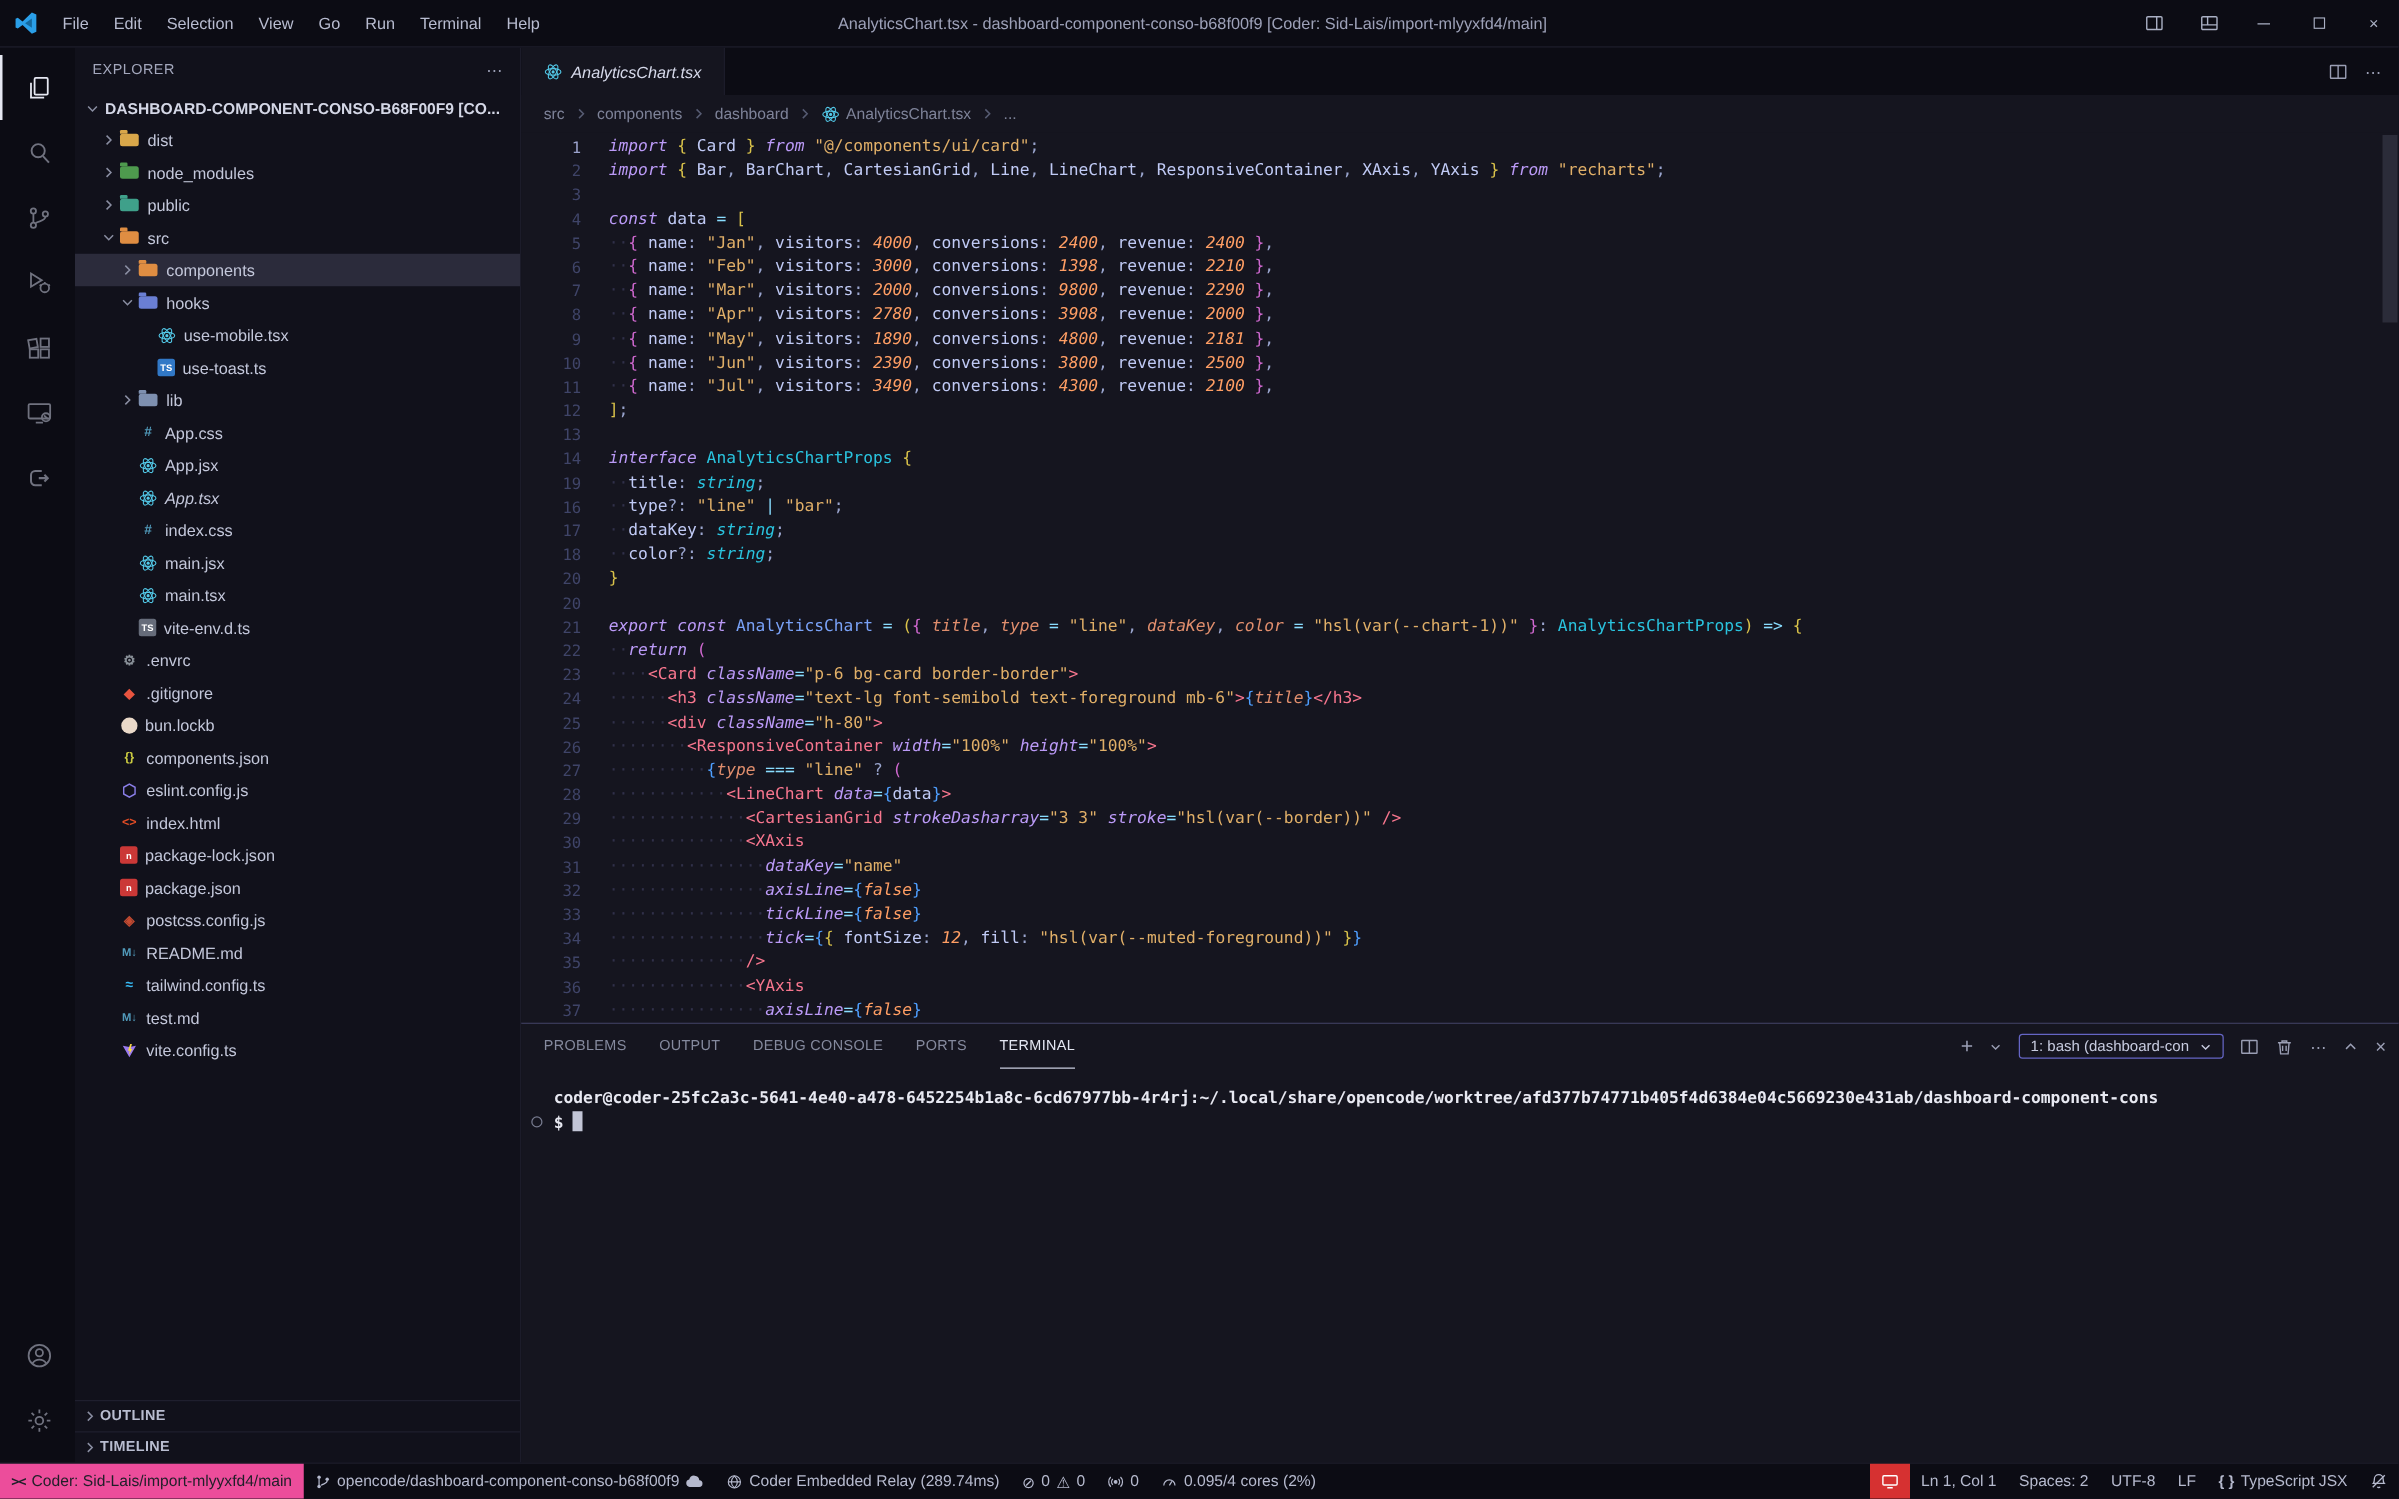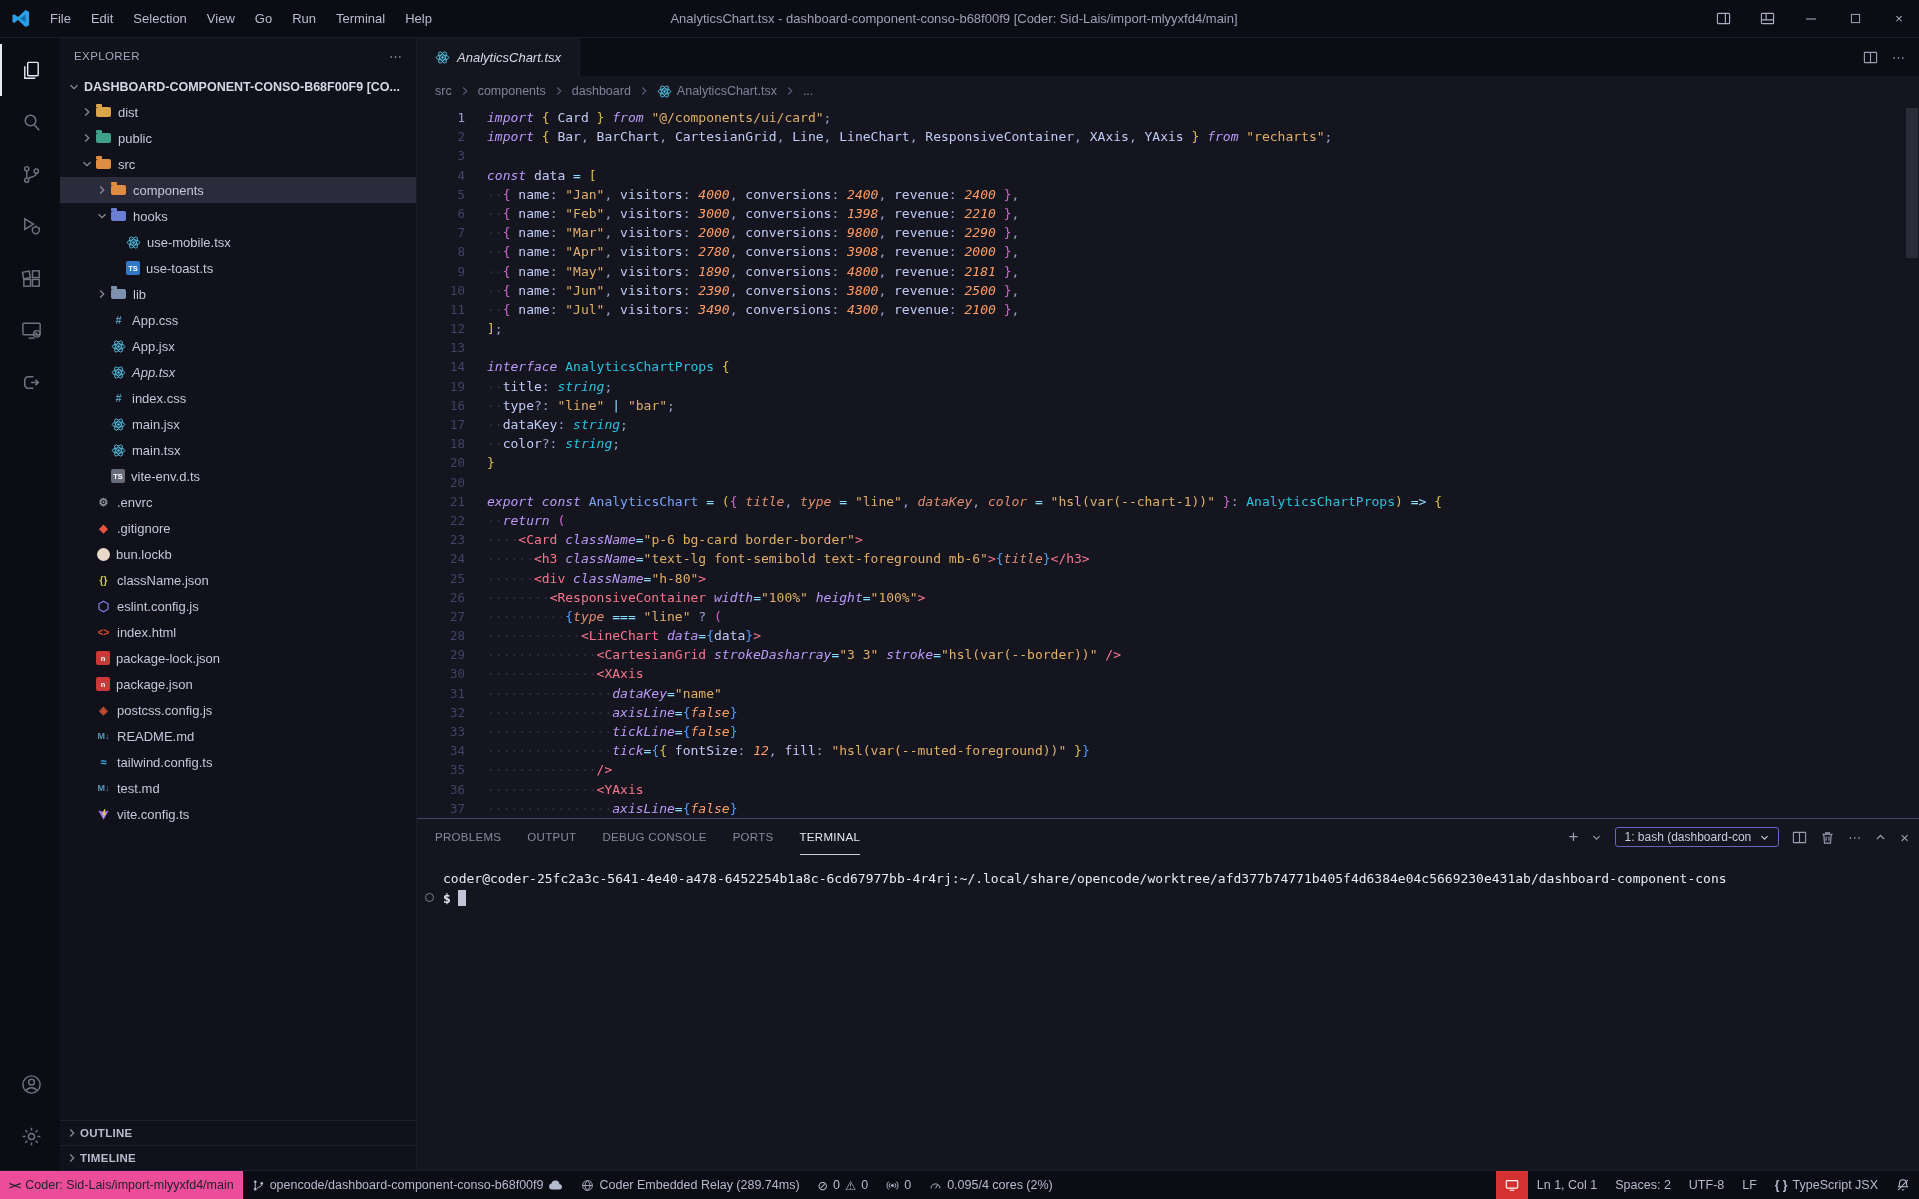--- a/index.html
+++ b/index.html
@@ -83,21 +83,21 @@
   .scroll-thumb{position:absolute;top:2px;right:1px;width:12px;height:150px;background:rgba(160,165,195,.16)}
 
   
   .panel{height:352px;flex:none;border-top:1px solid #44446a;background:#15151f;display:flex;flex-direction:column}
   .panel-head{height:36px;display:flex;align-items:center;padding:0 10px 0 18px;flex:none}
   .panel-tab{font-size:11.5px;letter-spacing:.3px;color:#858a9e;margin-right:26px;height:36px;display:flex;align-items:center;border-bottom:1px solid transparent}
   .panel-tab.active{color:#e4e7f2;border-bottom:1px solid #c9cde0}
   .panel-actions{margin-left:auto;display:flex;align-items:center;gap:13px;color:#9a9eb4}
   .shell-select{display:flex;align-items:center;gap:8px;border:1px solid #6565c4;border-radius:3px;padding:2px 8px;font-size:12px;color:#c8cce0}
   .term{flex:1;position:relative;padding:14px 0 0 26px;font-family:"DejaVu Sans Mono",monospace;font-size:13px;overflow:hidden}
-  .term-line{line-height:20px;white-space:nowrap;color:#e8e9f2;font-weight:normal}
+  .term-line{line-height:20px;white-space:nowrap;color:#e8e9f2;font-weight:bold}
   .prompt-row{position:relative;line-height:20px;font-weight:bold;color:#e8e9f2}
   .term-deco{position:absolute;left:-18px;top:4px;width:9px;height:9px;border:1.5px solid #787c90;border-radius:50%}
   .cursor{display:inline-block;width:8px;height:16px;background:#c2c5d6;vertical-align:-3px;margin-left:7px}
 
   
   .statusbar{height:29px;background:#0c0c14;border-top:1px solid #1c1c2a;display:flex;align-items:stretch;font-size:12.5px;color:#b6bace;flex:none}
   .sb-group{display:flex;align-items:stretch}
   .sb-group.right{margin-left:auto}
   .sb-item{display:flex;align-items:center;gap:5px;padding:0 9px;white-space:nowrap}
   .sb-item .ico{display:inline-flex;align-items:center}
@@ -266,20 +266,29 @@
             </span>
             <span class="icon-folder" style="background: rgb(217, 167, 74);"></span>
             <span class="tree-label">dist</span>
           </div>
           <div class="tree-row" style="padding-left: 19px;">
             <span class="chev ico">
               <svg viewBox="0 0 16 16" width="14" height="14" fill="none" stroke="currentColor" stroke-width="1.4">
                 <path d="M6 4l4 4-4 4"></path>
               </svg>
             </span>
+            <span class="icon-folder" style="background: rgb(78, 154, 78);"></span>
+            <span class="tree-label">node_modules</span>
+          </div>
+          <div class="tree-row" style="padding-left: 19px;">
+            <span class="chev ico">
+              <svg viewBox="0 0 16 16" width="14" height="14" fill="none" stroke="currentColor" stroke-width="1.4">
+                <path d="M6 4l4 4-4 4"></path>
+              </svg>
+            </span>
             <span class="icon-folder" style="background: rgb(63, 160, 138);"></span>
             <span class="tree-label">public</span>
           </div>
           <div class="tree-row" style="padding-left: 19px;">
             <span class="chev ico">
               <svg viewBox="0 0 16 16" width="14" height="14" fill="none" stroke="currentColor" stroke-width="1.4">
                 <path d="M4 6l4 4 4-4"></path>
               </svg>
             </span>
             <span class="icon-folder" style="background: rgb(223, 141, 66);"></span>
@@ -413,21 +422,21 @@
             <span class="tree-label">.gitignore</span>
           </div>
           <div class="tree-row" style="padding-left: 19px;">
             <span class="chev ico empty"></span>
             <span class="fbun"></span>
             <span class="tree-label">bun.lockb</span>
           </div>
           <div class="tree-row" style="padding-left: 19px;">
             <span class="chev ico empty"></span>
             <span class="ficon" style="color: rgb(203, 203, 65); font-size: 10px;">{}</span>
-            <span class="tree-label">className.json</span>
+            <span class="tree-label">components.json</span>
           </div>
           <div class="tree-row" style="padding-left: 19px;">
             <span class="chev ico empty"></span>
             <span class="ficon">
               <svg viewBox="0 0 16 16" width="13" height="13">
                 <path d="M8 1.5l5.6 3.2v6.6L8 14.5 2.4 11.3V4.7z" fill="none" stroke="#8a7ee8" stroke-width="1.4"></path>
               </svg>
             </span>
             <span class="tree-label">eslint.config.js</span>
           </div>

